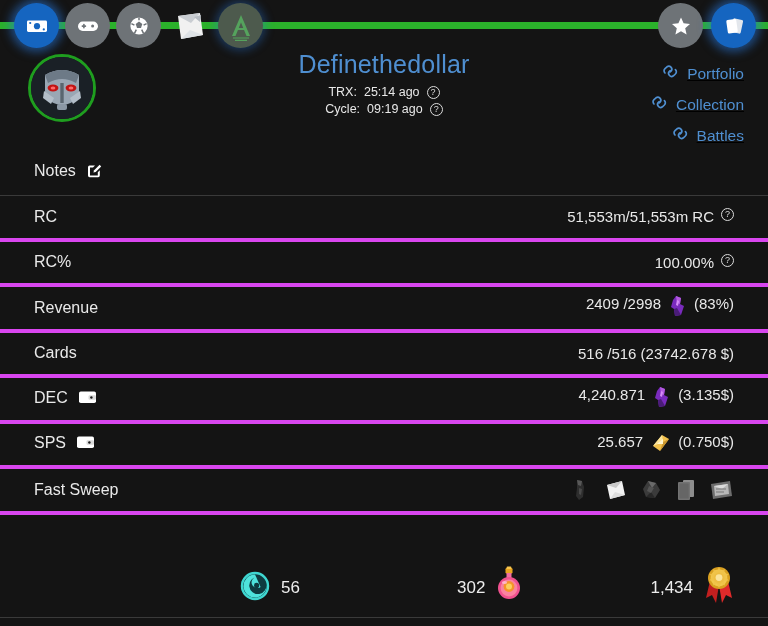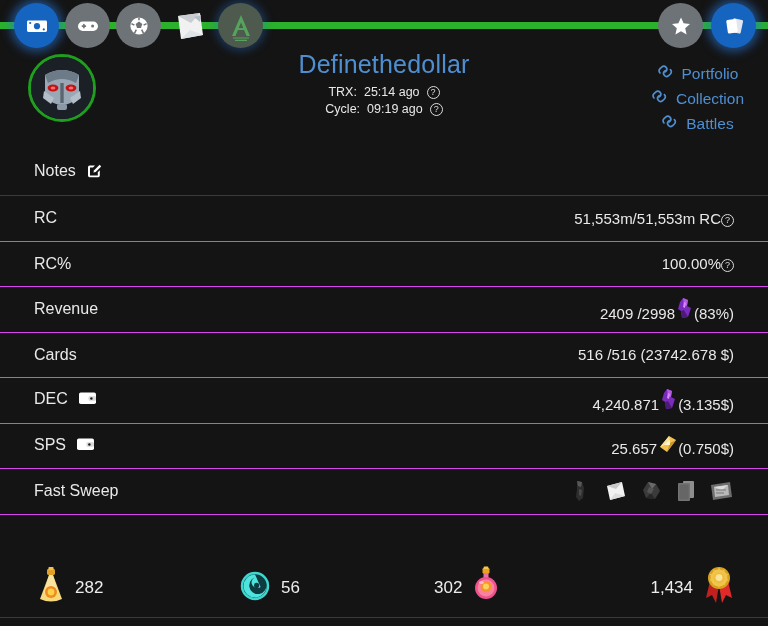--- a/index.html
+++ b/index.html
@@ -54,39 +54,39 @@
   }
   .subline .row { display: flex; justify-content: center; align-items: center; gap: 7px; }
   .qmark {
     display: inline-flex; width: 13px; height: 13px; border-radius: 50%;
     border: 1.4px solid #dcdcdc; color: #dcdcdc; font-size: 9px;
     align-items: center; justify-content: center; line-height: 1; cursor: pointer;
   }
 
   .links {
     position: absolute; right: 24px; top: 14px;
-    display: flex; flex-direction: column; gap: 6px; align-items: center;
+    display: flex; flex-direction: column; gap: 12px; align-items: flex-end; text-decoration: underline;
   }
   .link-row { display: flex; align-items: center; gap: 8px; cursor: pointer; }
   .link-row .lbl { color: #4f8fd1; font-size: 15.5px; }
 
   
   .table { position: absolute; top: 150px; left: 0; width: 768px; }
   .trow {
     position: relative; display: flex; align-items: center;
     justify-content: space-between;
     height: 45.5px; padding: 0 34px;
-    border-bottom: 1px solid #d946ef;
+    border-bottom: 4px solid #d946ef;
   }
   .trow:first-child { border-top: none; }
   .trow .lcell { display: flex; gap: 10px; }
   .trow .label { color: #e9e9e9; font-size: 16px; }
   .trow .value {
     color: #e9e9e9; font-size: 15px;
-    display: flex; align-items: flex-end; 
+    display: flex; align-items: flex-start; gap: 7px;
   }
   .notes-row { border-bottom: 1px solid #3a3a3a; height: 46px; }
 
   .wallet-ico { display: inline-block; }
   .info-ico {
     display: inline-flex; width: 15px; height: 15px; border-radius: 50%;
     background: #fff; color: #1b1b1b; font-size: 11px; font-weight: bold;
     align-items: center; justify-content: center; font-style: italic;
     font-family: "Liberation Serif", serif; cursor: pointer;
   }
@@ -97,21 +97,21 @@
   
   .bottom {
     position: absolute; left: 0; top: 558px; width: 768px; height: 60px;
     display: flex; align-items: center;
     border-bottom: 1px solid #3a3a3a;
   }
   .stat { display: flex; align-items: center; gap: 9px; position: absolute; }
   .stat .num { color: #ededed; font-size: 17px; }
   .s1 { left: 36px; }
   .s2 { left: 238px; }
-  .s3 { left: 434px; text-align: center; }
+  .s3 { left: 457px; text-align: center; }
   .s4 { right: 32px; }
 </style>
 </head>
 <body>
 
 <div id="app">
 
   <div class="toolbar">
     <div class="greenline"></div>
 
@@ -399,33 +399,20 @@
             <polygon points="6,9 20,7 14,12" fill="#dcdcdc"></polygon>
             <path d="M8 12 h10 M8 15 h8" stroke="#777" stroke-width="1.1" fill="none"></path>
           </svg>
         </span>
       </div>
     </div>
   </div>
 
   <div class="bottom">
 
-    <div class="stat s1">
-      <span>
-        <svg width="30" height="40" viewBox="0 0 30 40">
-          <rect x="11" y="3" width="8" height="6" rx="1.4" fill="#e0a02a"></rect>
-          <rect x="12.4" y="1" width="5.2" height="3" rx="1" fill="#f2c14e"></rect>
-          <path d="M13 9 L17 9 L26 33 Q15 38 4 33 Z" fill="#f6d97a"></path>
-          <path d="M13 9 L17 9 L22 27 Q15 30 8 27 Z" fill="#fbeab4" opacity=".7"></path>
-          <circle cx="15" cy="26" r="6" fill="#f08a1c"></circle>
-          <circle cx="15" cy="26" r="3.4" fill="#fcd04a"></circle>
-        </svg>
-      </span>
-      <span class="num">282</span>
-    </div>
 
     <div class="stat s2">
       <span>
         <svg width="34" height="34" viewBox="0 0 34 34">
           <circle cx="17" cy="17" r="14" fill="#0e3b40"></circle>
           <circle cx="17" cy="17" r="13" fill="none" stroke="#3fd6d0" stroke-width="2.4"></circle>
           <path d="M17 5.5 a11.5 11.5 0 1 0 11.2 9 a8.6 8.6 0 1 1 -8.6 -6.6 a5.6 5.6 0 1 0 3 10" fill="#4ee3dc"></path>
           <circle cx="18.6" cy="16.4" r="2.6" fill="#0e3b40"></circle>
         </svg>
       </span>

